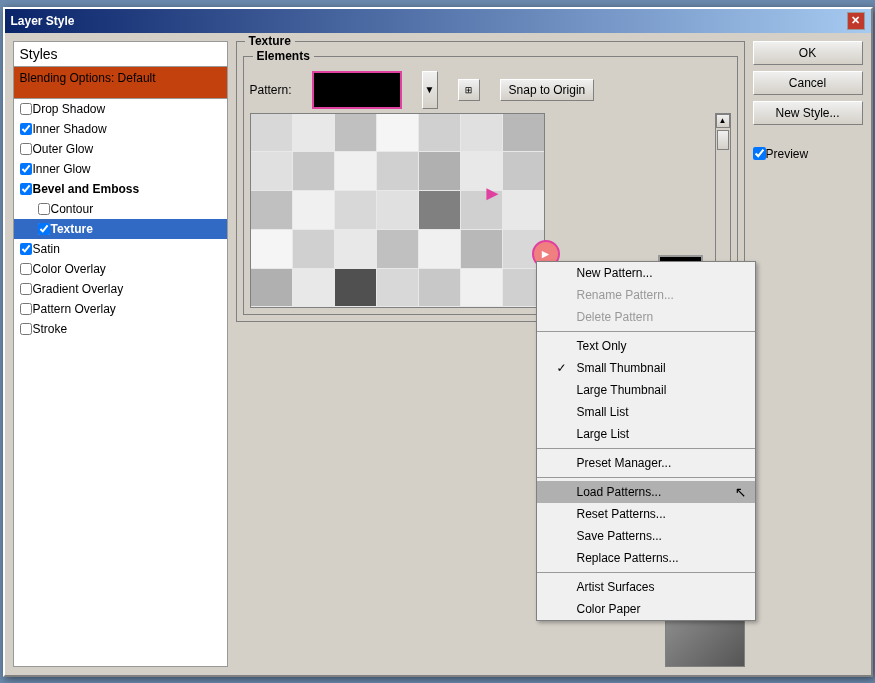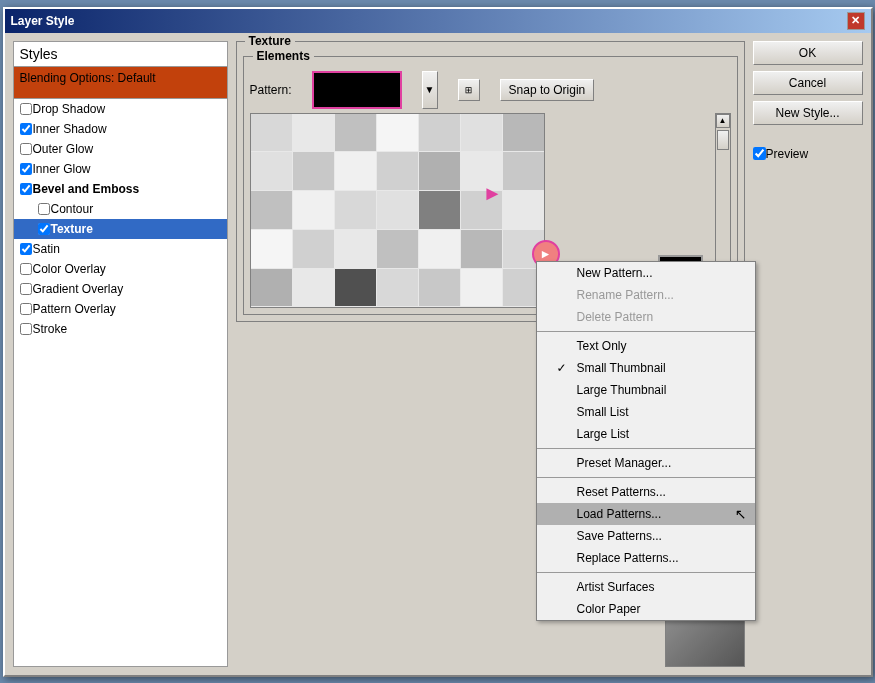--- a/index.html
+++ b/index.html
@@ -549,30 +549,30 @@
           <span>Large List</span>
         </div>
         <div class="menu-divider"></div>
 
         <div class="menu-item">
           <span class="checkmark"></span>
           <span>Preset Manager...</span>
         </div>
         <div class="menu-divider"></div>
 
+        <div class="menu-item highlighted" style="background:#b0b0b0; position:relative;">
+          <span class="checkmark"></span>
+          <span>Load Patterns...</span>
+
+          <span style="position:absolute; right:8px; font-size:14px; color:#000;">↖</span>
+        </div>
+
         <div class="menu-item">
           <span class="checkmark"></span>
           <span>Reset Patterns...</span>
-        </div>
-
-        <div class="menu-item highlighted" style="background:#b0b0b0; position:relative;">
-          <span class="checkmark"></span>
-          <span>Load Patterns...</span>
-
-          <span style="position:absolute; right:8px; font-size:14px; color:#000;">↖</span>
         </div>
 
         <div class="menu-item">
           <span class="checkmark"></span>
           <span>Save Patterns...</span>
         </div>
 
         <div class="menu-item">
           <span class="checkmark"></span>
           <span>Replace Patterns...</span>

